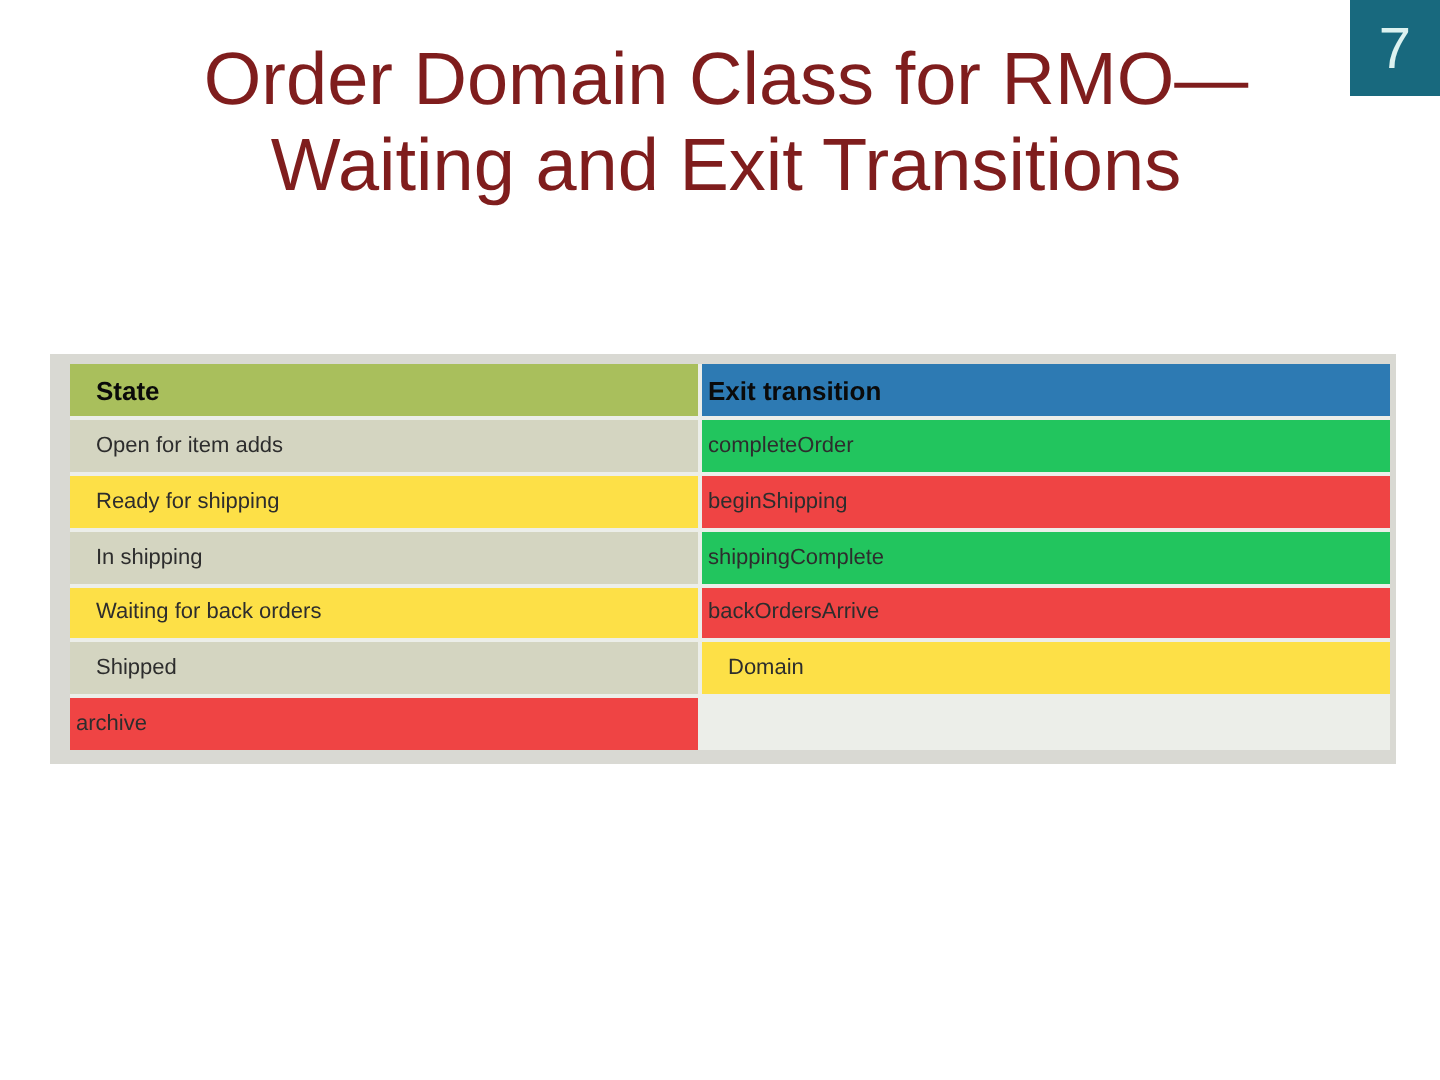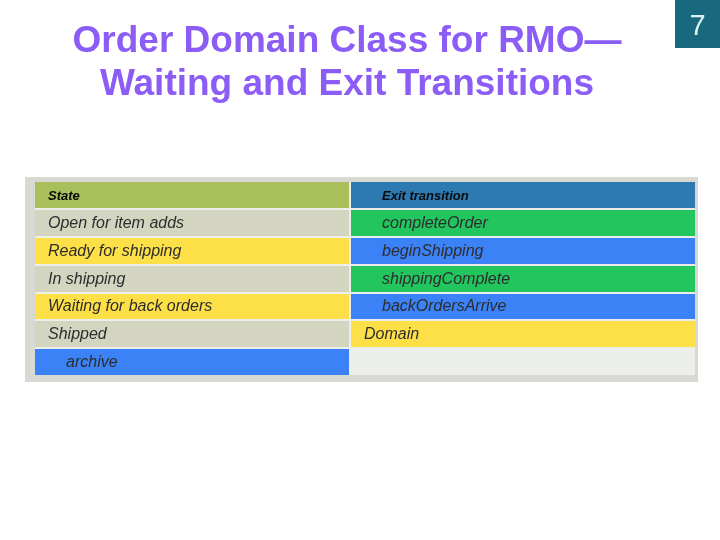--- a/index.html
+++ b/index.html
@@ -12,27 +12,27 @@
     background: #ffffff;
     position: relative;
     overflow: hidden;
     font-family: "Liberation Sans", sans-serif;
   }
 
   
   .slide-title {
     position: absolute;
     top: 18px;
-    left: 0;
+    left: 16px;
     width: 694px;
     text-align: center;
-    color: #8b5cf6;
+    color: #7f1d1d;
     font-size: 37px;
     line-height: 43px;
-    font-weight: 700;
+    font-weight: 400;
     letter-spacing: 0px;
   }
 
   
   .page-badge {
     position: absolute;
     top: 0;
     right: 0;
     width: 45px;
     height: 48px;
@@ -60,46 +60,45 @@
 
   .states-table {
     width: 100%;
     height: 100%;
     display: grid;
     grid-template-columns: 314px 1fr;
     grid-template-rows: 26px repeat(6, 1fr);
     column-gap: 2px;
     row-gap: 2px;
     background: #eceee9;
-    font-style: italic;
   }
 
   .cell {
     display: flex;
     align-items: center;
-    font-size: 16px;
+    font-size: 11px;
     color: #2d2d2d;
     overflow: hidden;
     white-space: nowrap;
   }
   .cell.state { padding-left: 13px; }
-  .cell.exit  { padding-left: 31px; }
+  .cell.exit  { padding-left: 3px; }
 
   .hdr {
     font-weight: bold;
     font-size: 13px;
     color: #0a0a0a;
   }
   .hdr.state-hdr { background: #a9bf5c; }
   .hdr.exit-hdr  { background: #2d7ab3; }
 
   .state-light { background: #d4d5c1; }
   .state-dark  { background: #fde047; }
   .exit-light  { background: #22c55e; }
-  .exit-dark   { background: #3b82f6; }
+  .exit-dark   { background: #ef4444; }
 </style>
 </head>
 <body>
 
 <div class="slide-title">
   <div>Order Domain Class for RMO—</div>
   <div>Waiting and Exit Transitions</div>
 </div>
 
 <div class="page-badge">

